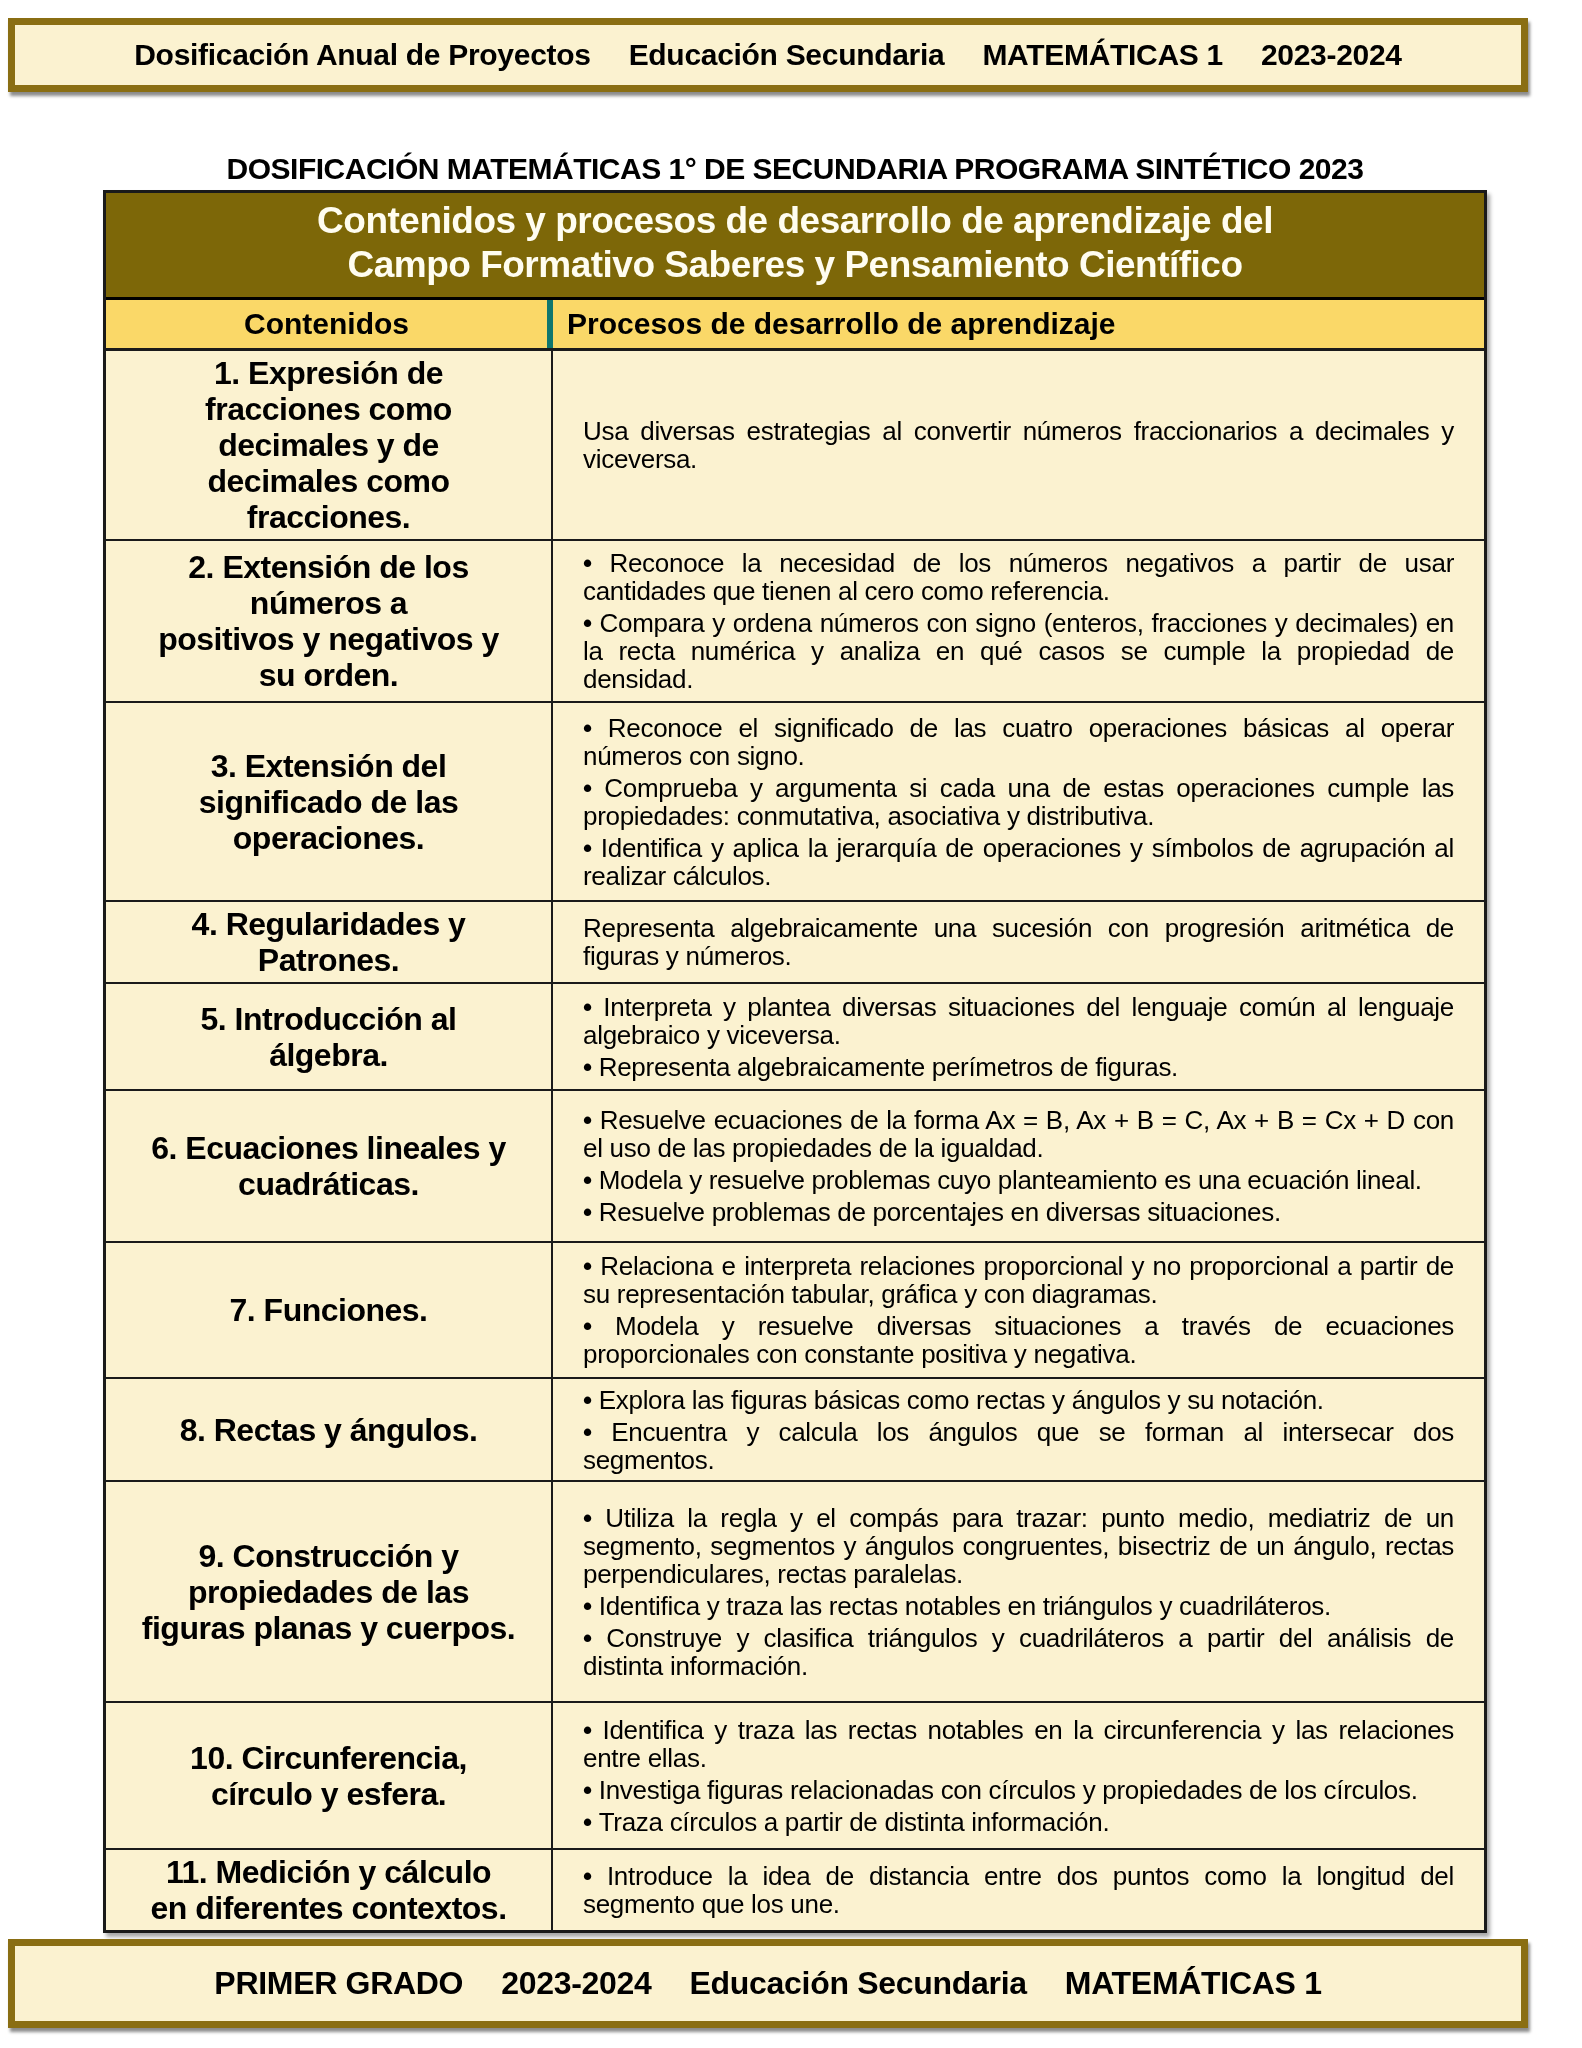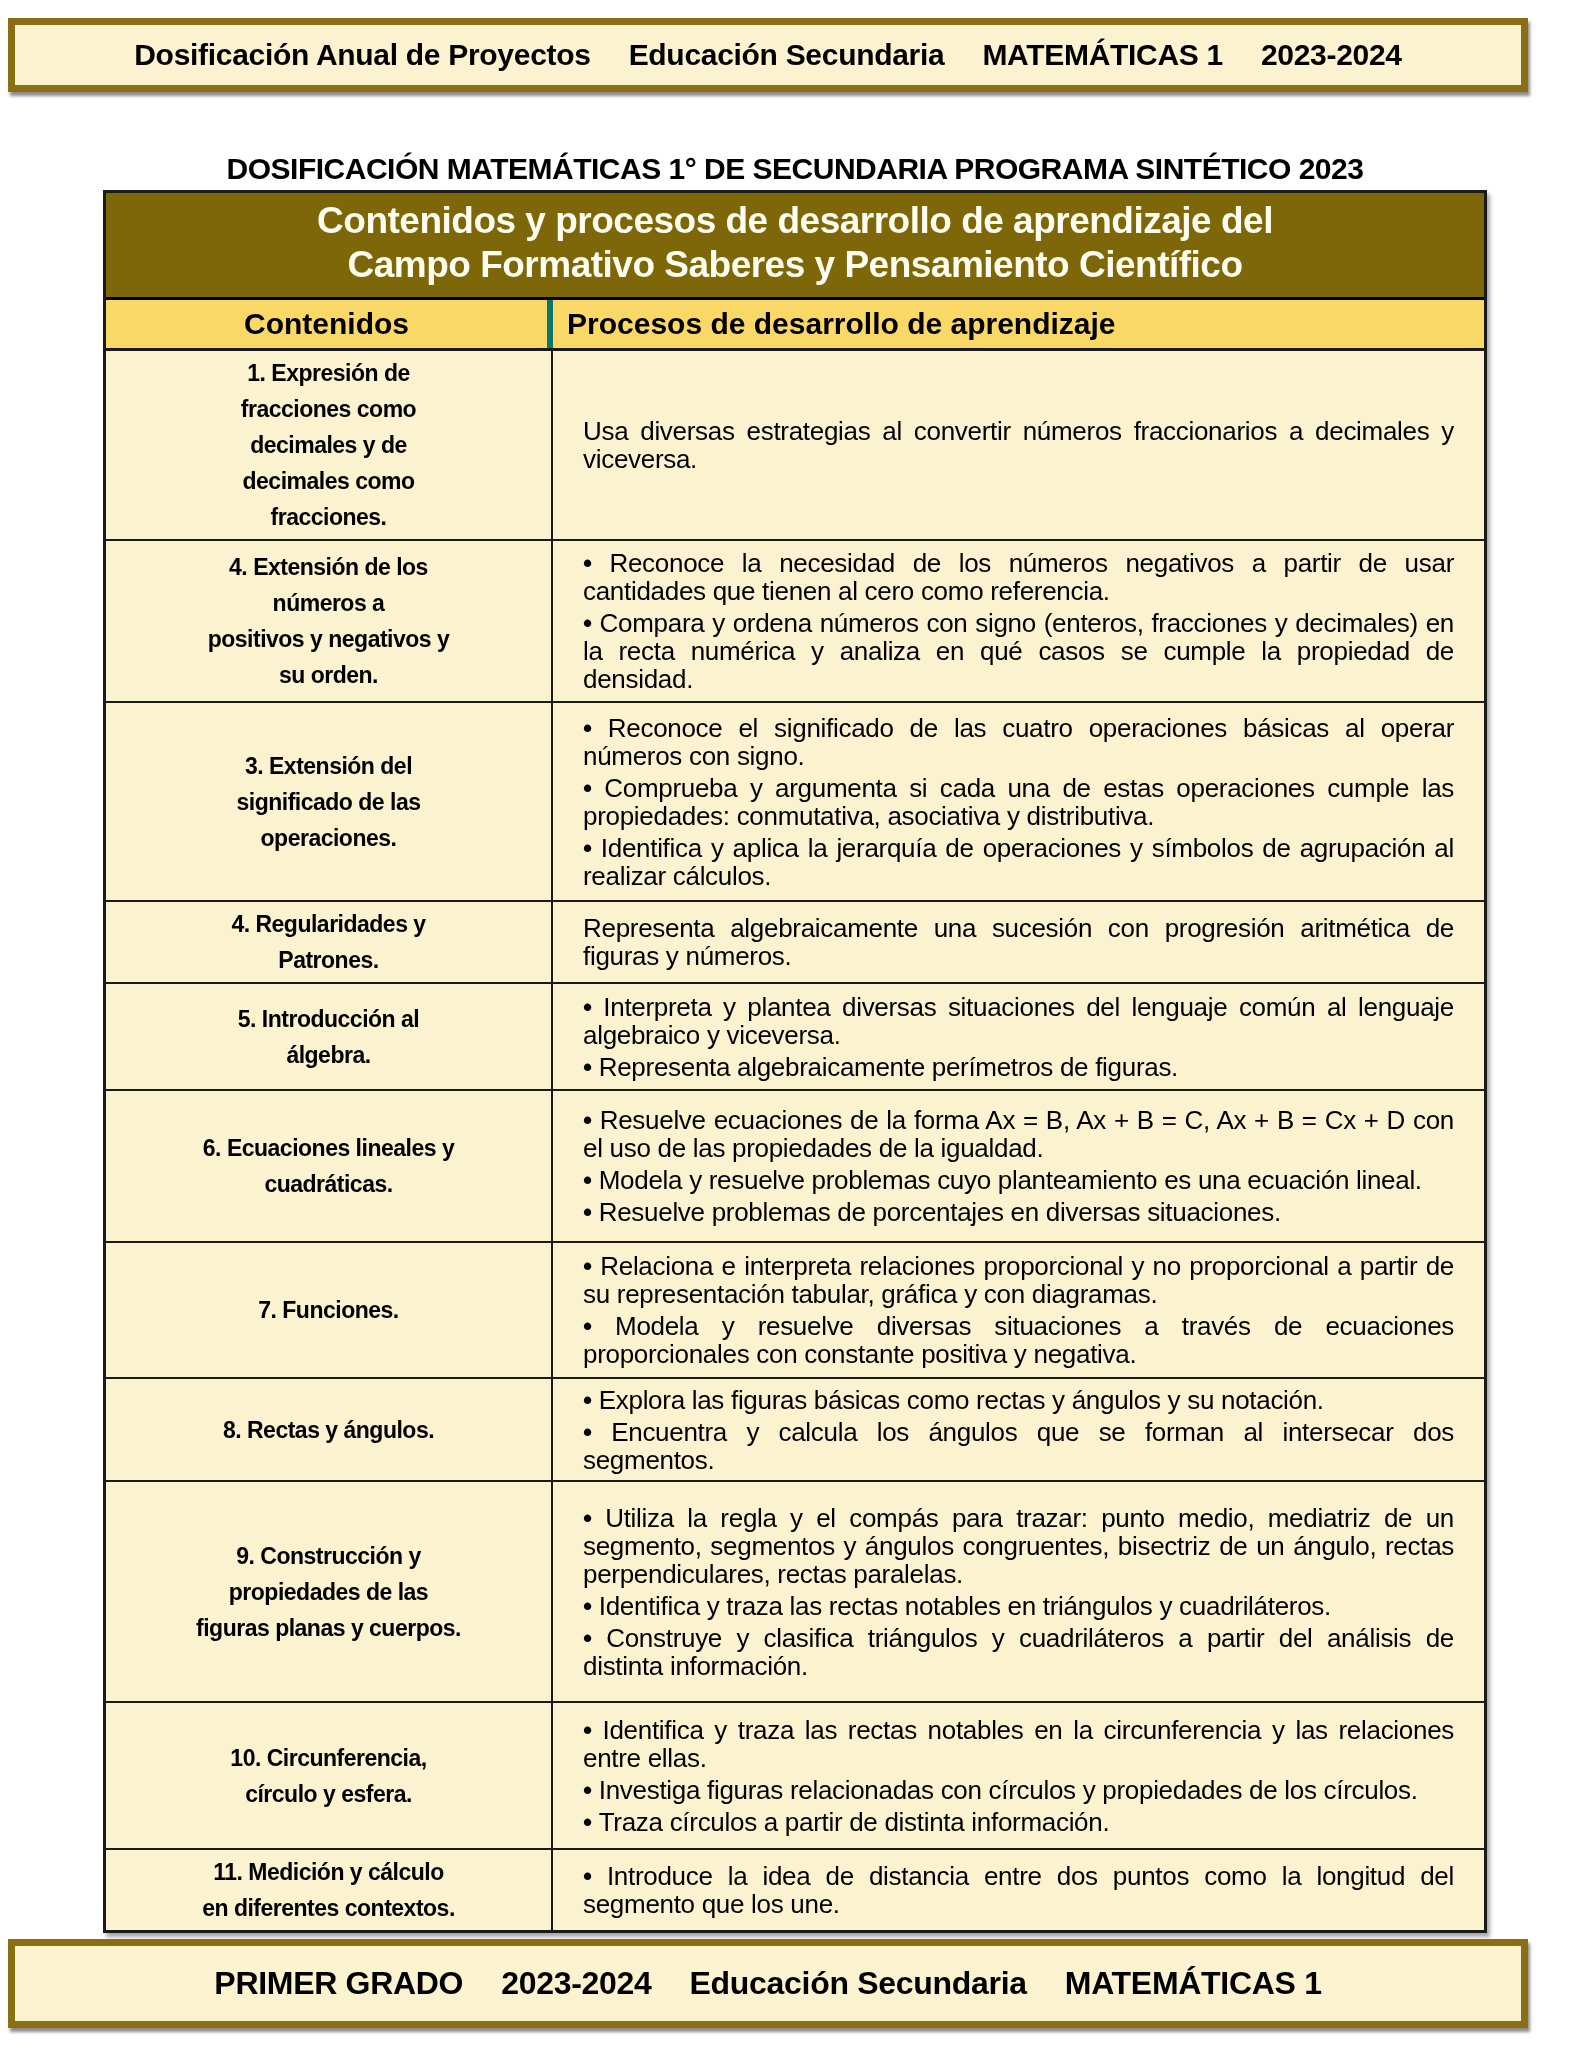--- a/index.html
+++ b/index.html
@@ -63,21 +63,21 @@
   }
   .t-row{
     display:grid;grid-template-columns:447px 1fr;
     align-items:stretch;
   }
   .t-row + .t-row{border-top:2px solid #1a1a1a;}
   .cell-contenido{
     border-right:2px solid #1a1a1a;
     display:flex;align-items:center;justify-content:center;
     text-align:center;
-    font-weight:bold;font-size:23px;line-height:36px;
+    font-weight:bold;font-size:32px;line-height:36px;
     white-space:pre-line;
     padding:4px 10px;
     letter-spacing:-0.5px;
   }
   .cell-procesos{
     display:flex;flex-direction:column;justify-content:center;
     padding:4px 14px;
     font-size:26px;line-height:28px;
     text-align:justify;
     letter-spacing:-0.3px;
@@ -118,21 +118,21 @@
           <div class="cell-contenido">1. Expresión de
 fracciones como
 decimales y de
 decimales como
 fracciones.</div>
           <div class="cell-procesos">
             <p class="proceso">Usa diversas estrategias al convertir números fraccionarios a decimales y viceversa.</p>
           </div>
         </div>
         <div class="t-row row-2">
-          <div class="cell-contenido">4. Extensión de los
+          <div class="cell-contenido">2. Extensión de los
 números a
 positivos y negativos y
 su orden.</div>
           <div class="cell-procesos">
             <p class="proceso"><span class="bullet">• </span>Reconoce la necesidad de los números negativos a partir de usar cantidades que tienen al cero como referencia.</p>
             <p class="proceso"><span class="bullet">• </span>Compara y ordena números con signo (enteros, fracciones y decimales) en la recta numérica y analiza en qué casos se cumple la propiedad de densidad.</p>
           </div>
         </div>
         <div class="t-row row-3">
           <div class="cell-contenido">3. Extensión del

